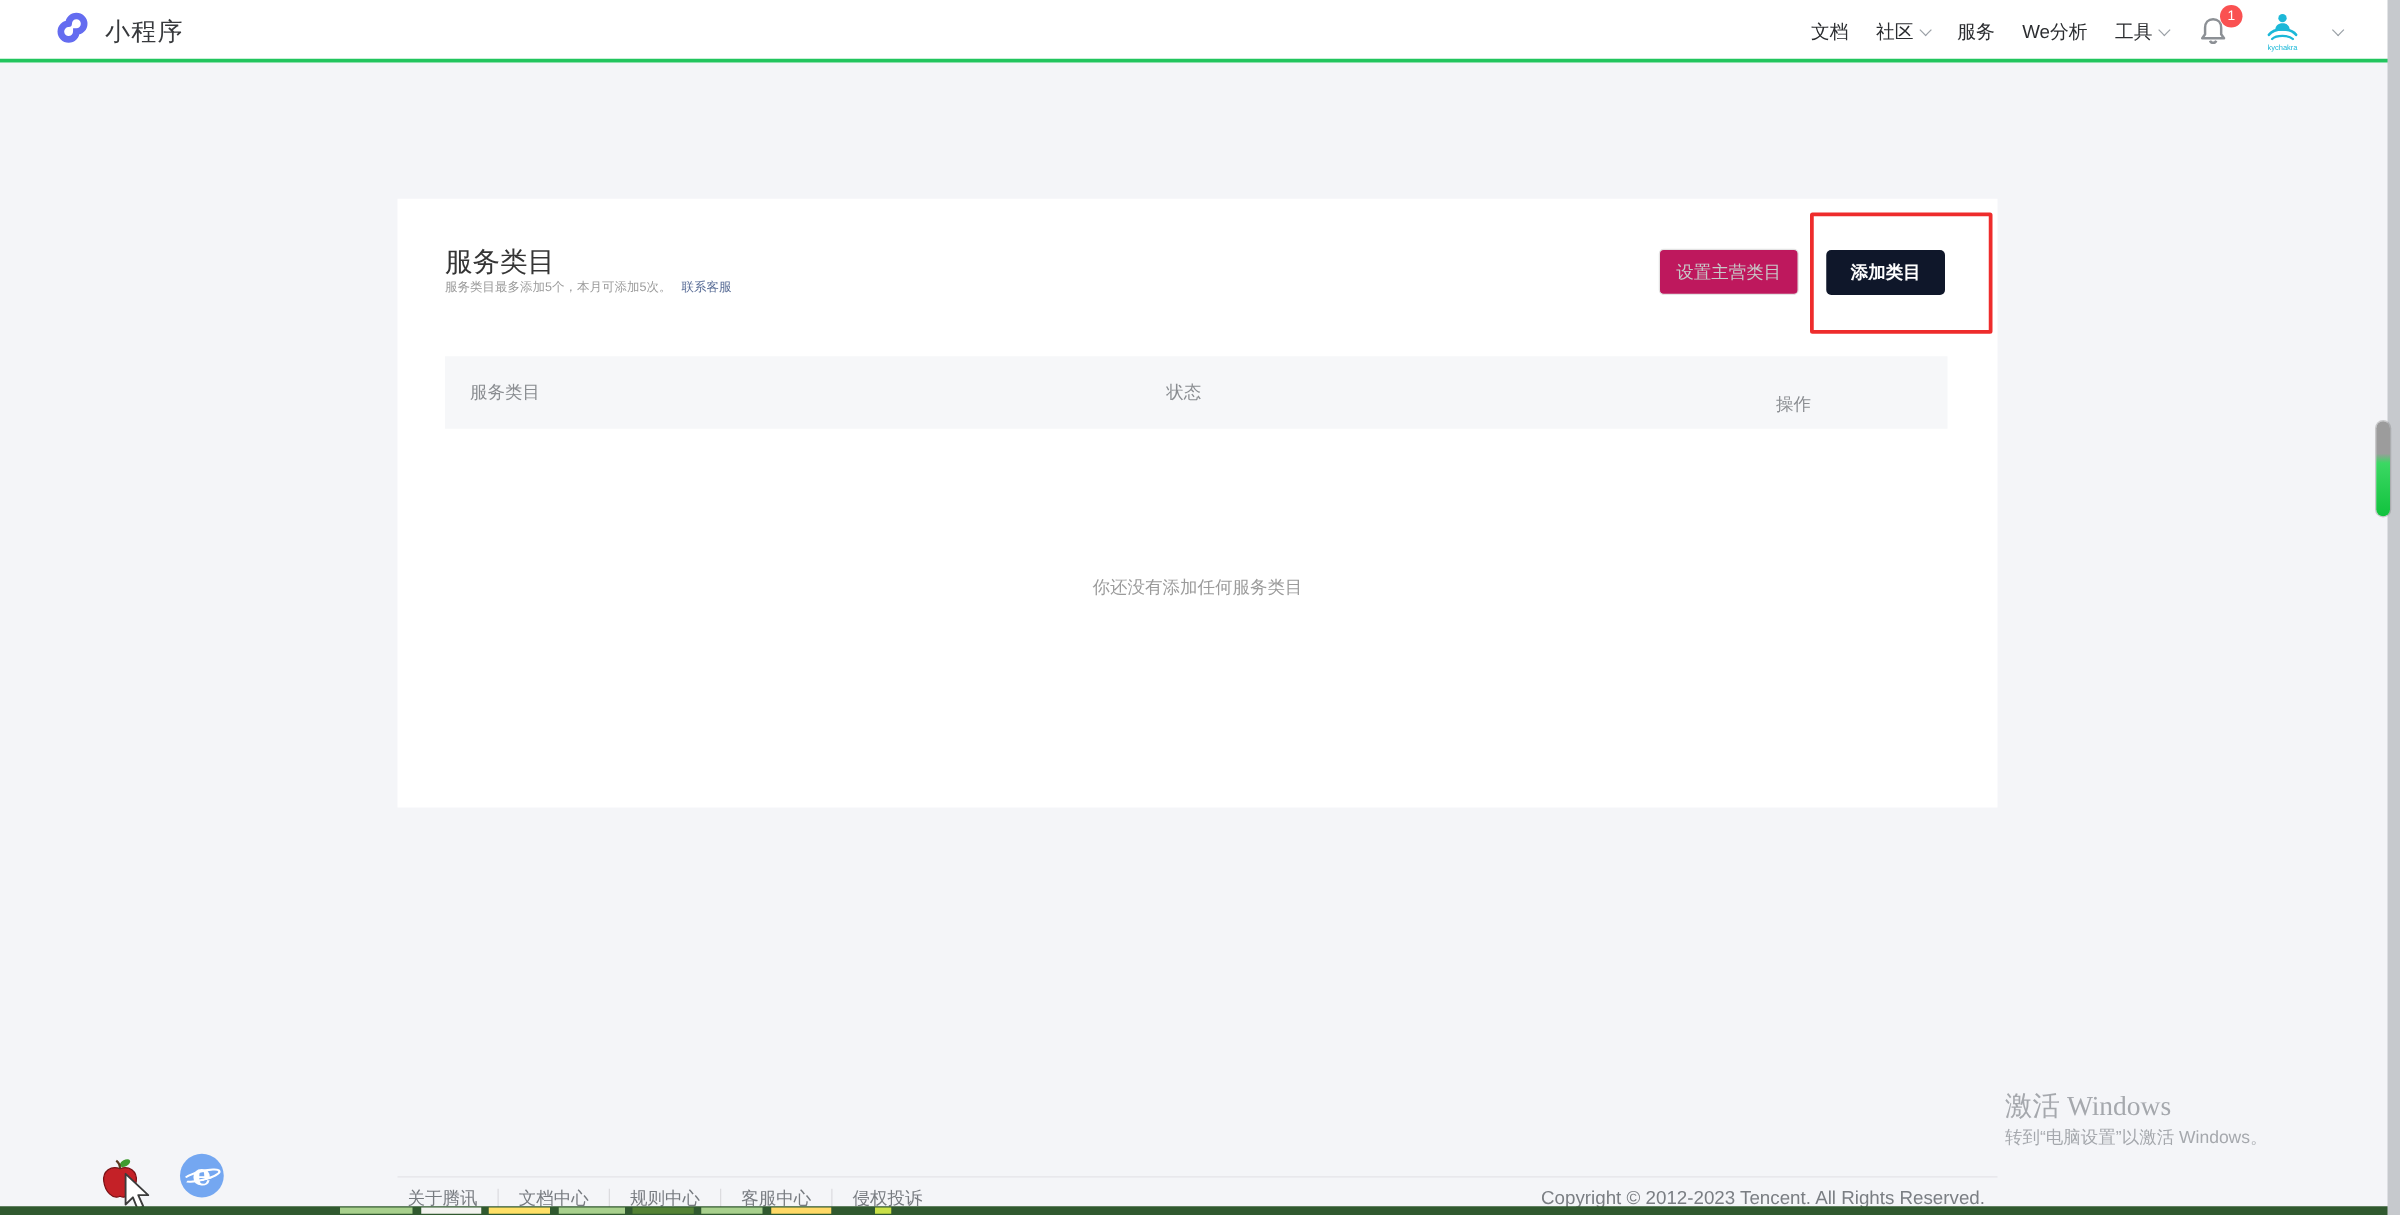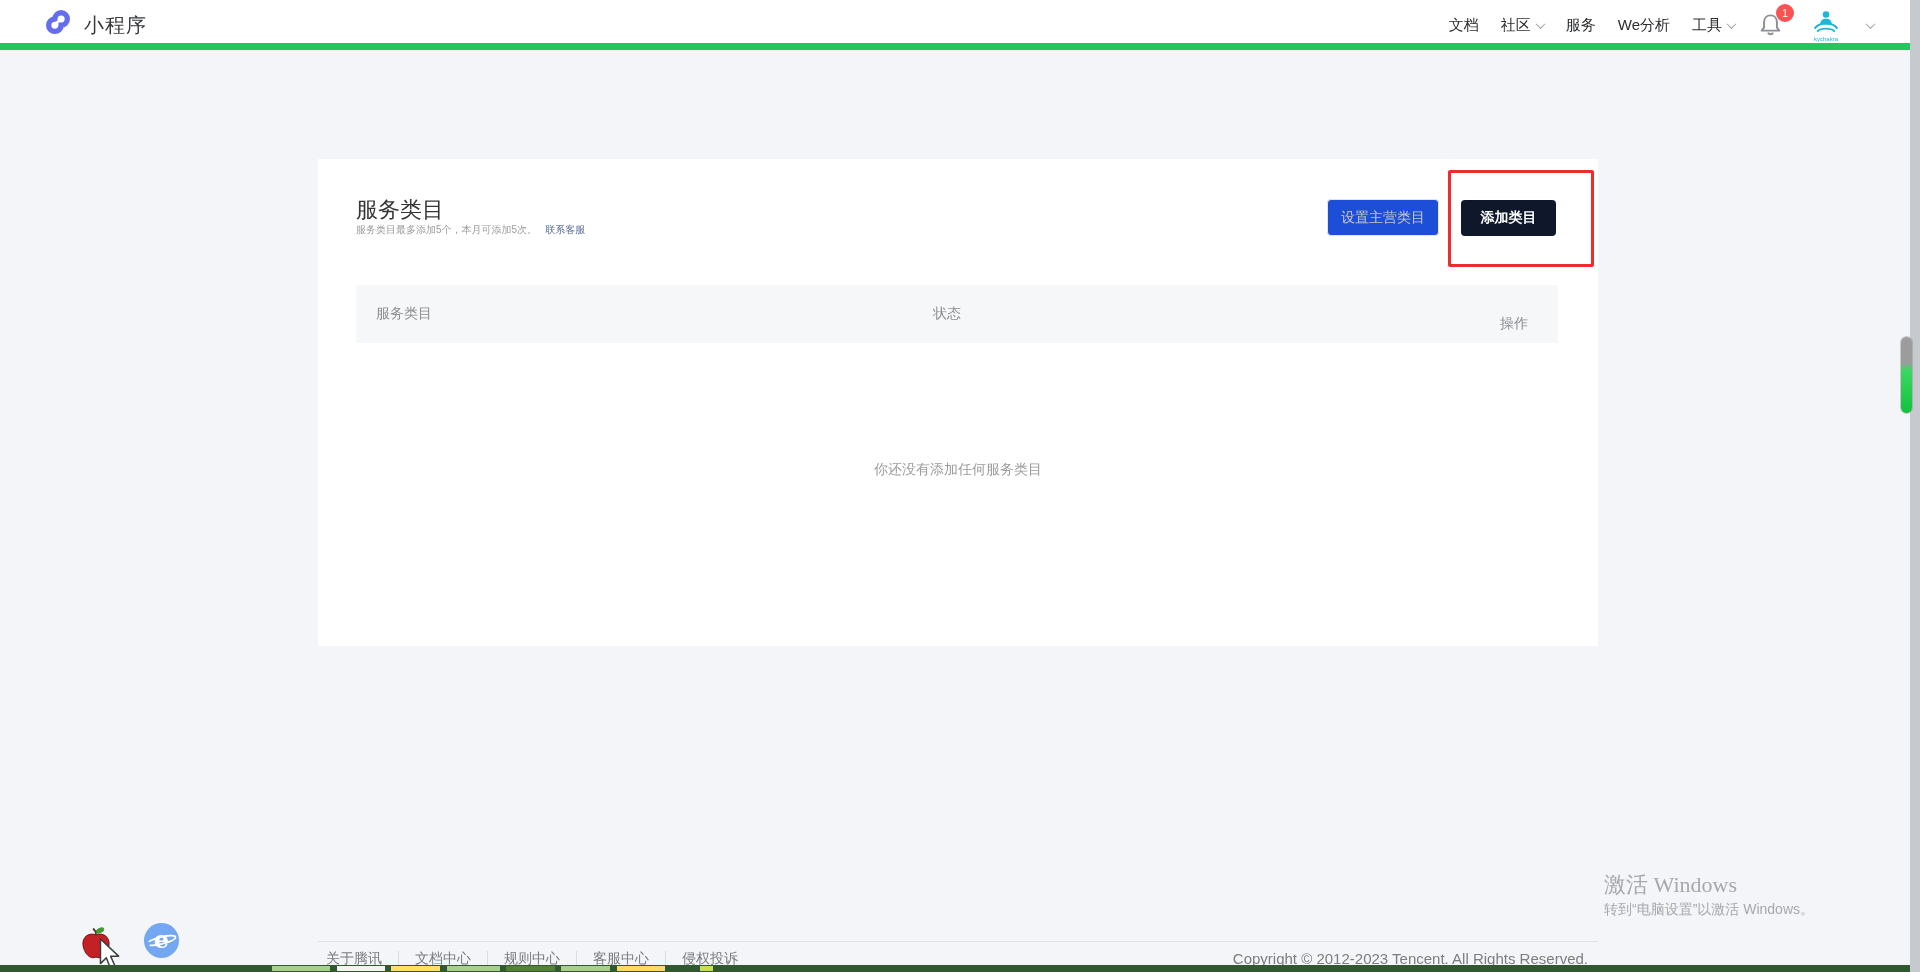--- a/index.html
+++ b/index.html
@@ -1,50 +1,50 @@
 <!DOCTYPE html>
 <html><head>
 <meta charset="utf-8">
 <style>
   * { margin:0; padding:0; box-sizing:border-box; }
   body { font-family:"Liberation Sans","DejaVu Sans",sans-serif; background:#fff; }
   .page { position:relative; width:1920px; height:972px; background:#f4f5f8; overflow:hidden; }
 
   
   .topbar { position:absolute; top:0; left:0; width:100%; height:50px; background:#fff;
-            border-bottom:7px solid #22c55e; z-index:5; }
+            border-bottom:3px solid #22c55e; z-index:5; }
   .brand { position:absolute; left:42px; top:0; height:50px; display:flex; align-items:center; gap:10px; }
   .brand-title { font-size:20px; color:#37393c; letter-spacing:1px; }
   .nav { position:absolute; right:46px; top:0; height:50px; display:flex; align-items:center; gap:22px; }
   .nav-item { font-size:15px; color:#2b2d30; display:flex; align-items:center; gap:6px; cursor:pointer; white-space:nowrap; }
   .chev { width:7px; height:7px; border-right:1.6px solid #9aa0a6; border-bottom:1.6px solid #9aa0a6;
           transform:rotate(45deg) translate(-1px,-1px); display:inline-block; }
   .bell-wrap { position:relative; width:28px; height:28px; cursor:pointer; }
   .badge { position:absolute; top:-7px; right:-9px; min-width:18px; height:18px; border-radius:9px;
            background:#fa5151; color:#fff; font-size:11px; display:flex; align-items:center;
            justify-content:center; padding:0 4px; }
   .avatar { width:38px; display:flex; flex-direction:column; align-items:center; cursor:pointer; }
   .avatar-caption { font-size:6px; color:#1cb8d8; line-height:6px; margin-top:1px; white-space:nowrap; }
 
   
   .card { position:absolute; left:318px; top:159px; width:1280px; height:487px; background:#fff; }
   .card-title { position:absolute; left:38px; top:36px; font-size:22px; color:#353535; }
   .card-sub { position:absolute; left:38px; top:64px; font-size:10px; color:#9b9b9b; }
   .contact-link { color:#576b95; text-decoration:none; margin-left:8px; cursor:pointer; }
-  .btn-ghost { position:absolute; left:1009px; top:40px; width:112px; height:37px; background:#1d4ed8;
+  .btn-ghost { position:absolute; left:1009px; top:40px; width:112px; height:37px; background:#be185d;
                border:1px solid #e4e4e4; border-radius:4px; color:#c8c8c8; font-size:14px; cursor:default; }
   .btn-primary { position:absolute; left:1143px; top:41px; width:95px; height:36px; background:#0f172a;
                  border:none; border-radius:4px; color:#fff; font-size:14px; font-weight:bold; cursor:pointer; }
   .red-annotation { position:absolute; left:1130px; top:11px; width:146px; height:97px;
                     border:3px solid #ee2c2c; border-radius:2px; pointer-events:none; z-index:4; }
   .table-head { position:absolute; left:38px; top:126px; width:1202px; height:58px; background:#f6f7f9;
                 display:flex; align-items:center; font-size:14px; color:#8a8d91; }
   .th-cat { width:48%; padding-left:20px; }
   .th-status { width:34%; }
-  .th-action { flex:1; text-align:right; padding-right:30px;margin-top:20px; }
+  .th-action { flex:1; text-align:center; padding-right:30px;margin-top:20px; }
   .empty-text { position:absolute; left:0; top:302px; width:100%; text-align:center;
                 font-size:14px; color:#9b9b9b; }
 
   
   .footer { position:absolute; left:318px; top:941px; width:1280px; border-top:1px solid #e3e3e7;
             display:flex; justify-content:space-between; padding-top:8px; }
   .footer-links { display:flex; list-style:none; align-items:center;text-align:right; }
   .footer-links li { font-size:14px; color:#777b80; padding:0 16px; border-right:1px solid #dcdcdf;
                      cursor:pointer; line-height:15px; }
   .footer-links li:first-child { padding-left:8px; }

